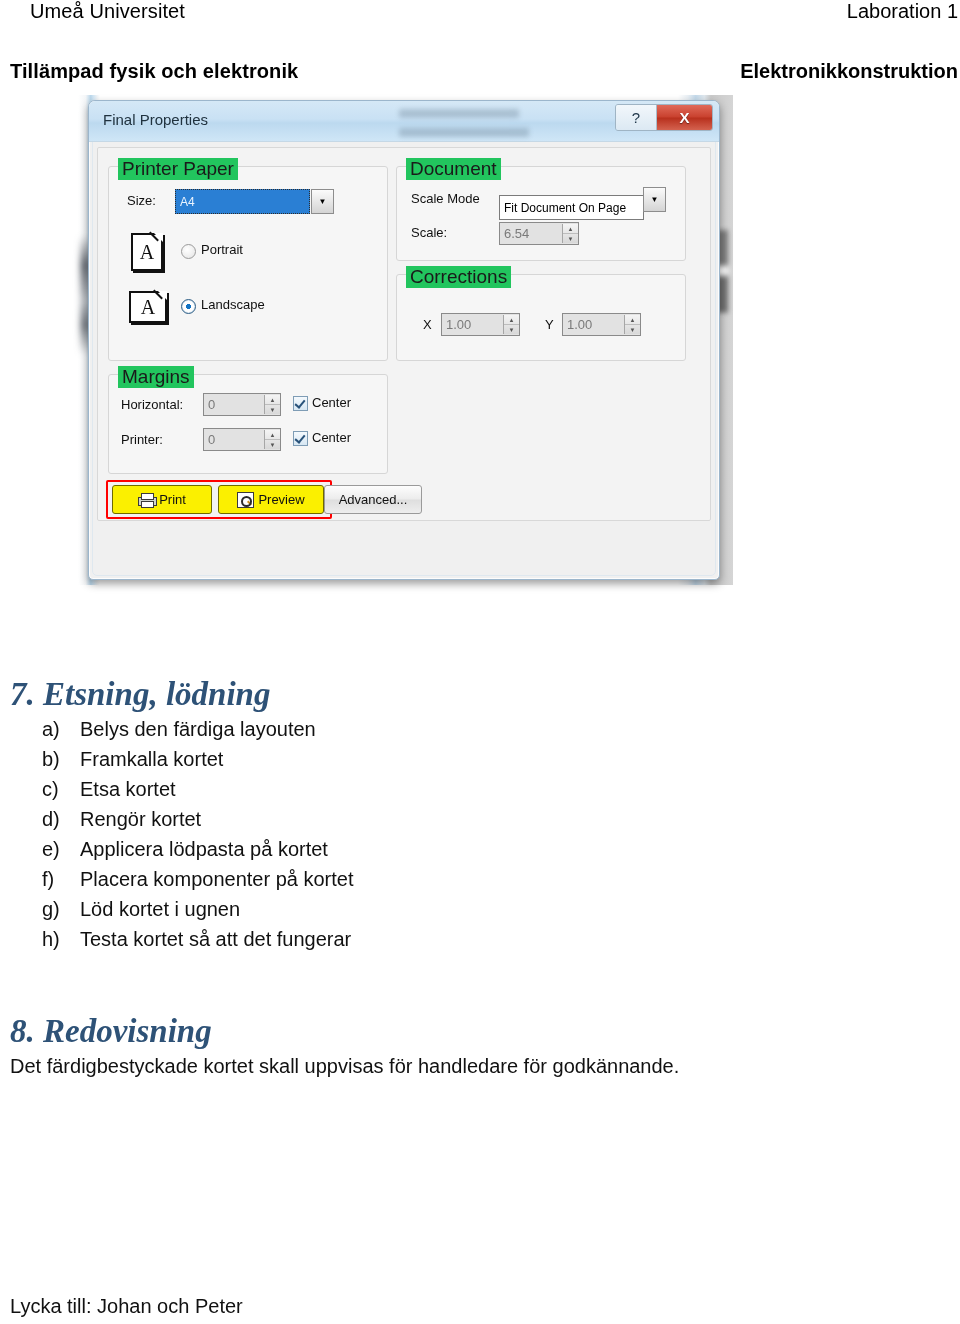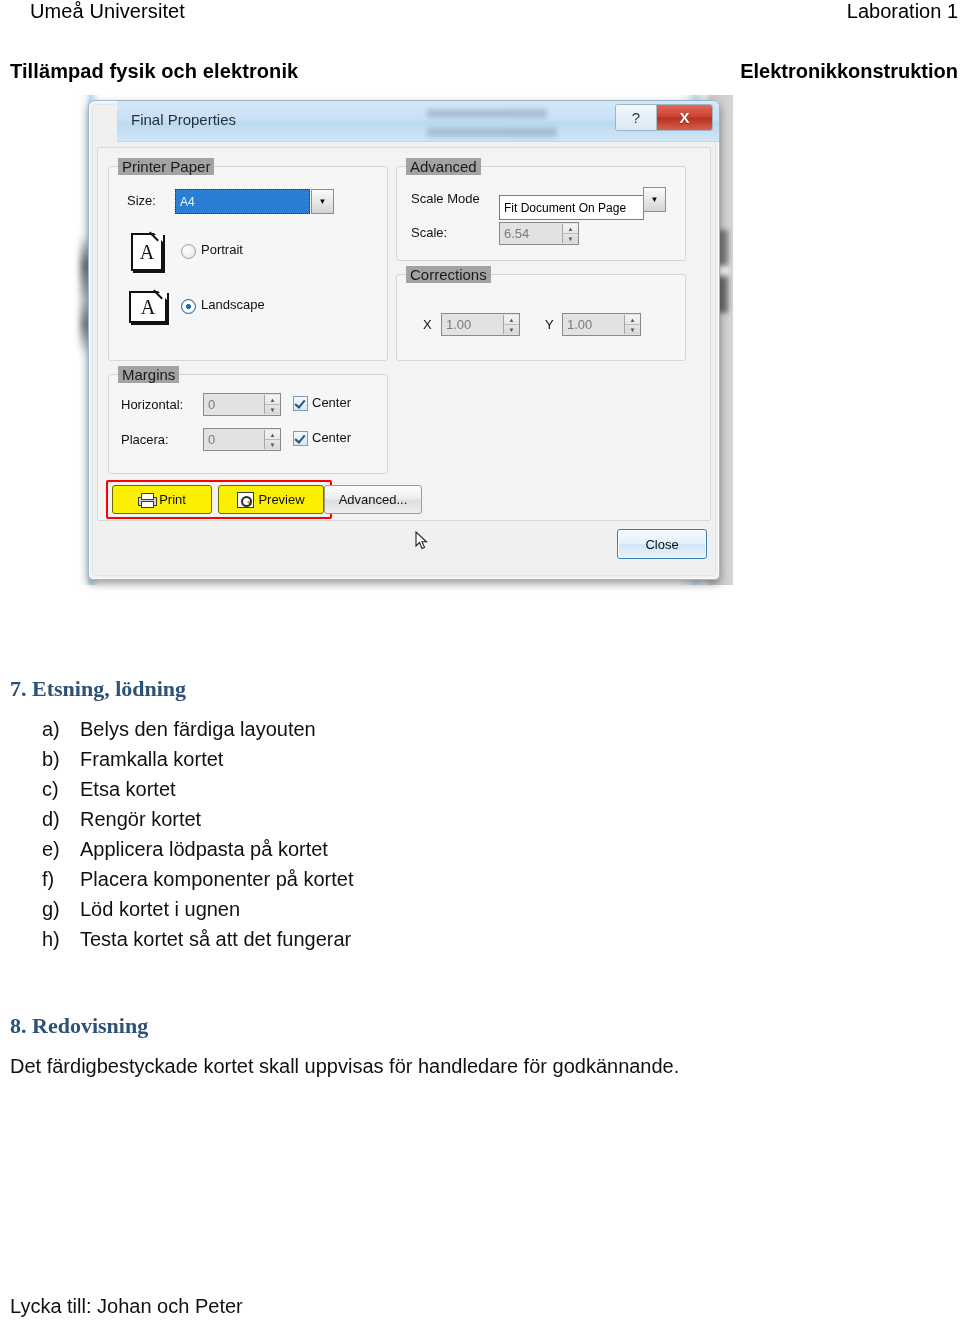--- a/index.html
+++ b/index.html
@@ -48,21 +48,20 @@
     background:#f0f0f0;
     box-shadow:0 4px 9px rgba(0,0,0,.38), 0 0 0 1px rgba(255,255,255,.85) inset;
     overflow:hidden;
   }
   .dlg-inner-border{position:absolute;left:3px;top:3px;right:3px;bottom:3px;
     border:1px solid #dfe8ef;border-radius:5px;pointer-events:none;}
   .titlebar{
     position:relative;height:40px;
     background:linear-gradient(to bottom,#d5e8f6 0%,#c9e1f4 45%,#bcd9ef 55%,#cfe6f7 100%);
     border-bottom:1px solid #c5d8e6;
-    margin-left:28px;
   }
   .dlg-title{position:absolute;left:14px;top:10px;font-size:15px;color:#20323f;}
   .title-ghost{position:absolute;top:6px;left:310px;width:185px;height:30px;opacity:.30;}
   .title-ghost i{display:block;height:9px;background:#5a7184;border-radius:2px;filter:blur(2.6px);}
   .title-ghost i.g1{width:120px;margin-top:2px;}
   .title-ghost i.g2{width:130px;margin-top:10px;}
 
   .wbtns{position:absolute;right:6px;top:3px;display:flex;height:25px;
          border:1px solid #9fb4c4;border-radius:3px;overflow:hidden;}
   .wbtn{width:40px;height:25px;display:flex;align-items:center;justify-content:center;
@@ -70,22 +69,22 @@
   .wbtn.help{background:linear-gradient(to bottom,#f2f7fb,#dce9f3);border-right:1px solid #a9bccb;}
   .wbtn.close{width:55px;background:linear-gradient(to bottom,#e06a5a 0%,#c9412e 48%,#b8301d 52%,#d4624f 100%);
               color:#fff;font-weight:bold;text-shadow:0 1px 1px rgba(0,0,0,.45);}
 
   .dlg-body{position:absolute;left:8px;top:46px;right:8px;height:372px;
     background:#f3f3f3;border:1px solid #d8d8d8;border-radius:2px;}
 
   
   .grp{position:absolute;border:1px solid #d6d6d6;border-radius:3px;background:#f6f6f6;}
   .grp > legend, .grp .lg{
-    position:absolute;top:-9px;left:9px;background:#a3a3a3;padding:0 4px;
-    font-size:15px;color:#1a1a1a;
+    position:absolute;top:-9px;left:9px;background:#22c55e;padding:0 4px;
+    font-size:19px;color:#1a1a1a;
   }
   #gp-paper{left:10px;top:18px;width:278px;height:193px;}
   #gp-margins{left:10px;top:226px;width:278px;height:98px;}
   #gp-scaling{left:298px;top:18px;width:288px;height:93px;}
   #gp-corr{left:298px;top:126px;width:288px;height:85px;}
   #gp-colorset{left:298px;top:226px;width:288px;height:98px;}
 
   .lbl{position:absolute;font-size:13px;color:#101010;white-space:nowrap;}
 
   
@@ -143,21 +142,21 @@
   .dlg-footer{position:absolute;left:8px;top:424px;right:8px;height:44px;}
   .close-btn{position:absolute;right:4px;top:4px;width:88px;height:28px;
      border:1px solid #3c7fb1;border-radius:3px;
      background:linear-gradient(to bottom,#f4fbff,#e3f1fb 48%,#cfe6f7 52%,#e8f4fd);
      display:flex;align-items:center;justify-content:center;font-size:13px;color:#0a0a0a;
      box-shadow:0 0 0 1px #ffffff inset;}
   .cursor{position:absolute;left:318px;top:6px;width:13px;height:19px;}
 
   
   .sec-h{position:absolute;font-family:"Liberation Serif",serif;font-weight:bold;color:#2e5277;
-         font-size:22px;white-space:nowrap;}
+         font-size:33px;white-space:nowrap;font-style:italic;}
   .lst{position:absolute;left:42px;font-size:20px;color:#111;}
   .lst .li{position:relative;height:30px;white-space:nowrap;}
   .lst .mk{position:absolute;left:0;width:30px;text-align:left;}
   .lst .tx{position:absolute;left:38px;}
   .para{position:absolute;font-size:20px;color:#111;white-space:nowrap;}
   .footer-txt{position:absolute;left:10px;top:1295px;font-size:20px;color:#111;}
 </style>
 </head>
 <body>
 
@@ -240,34 +239,34 @@
         <div class="spin" style="left:94px;top:18px;width:76px;">
           <div class="txt">0</div>
           <div class="btns">
               <b>▲</b>
               <b>▼</b>
             </div>
         </div>
         <div class="check" style="left:184px;top:21px;"></div>
         <div class="lbl" style="left:203px;top:20px;">Center</div>
 
-        <div class="lbl" style="left:12px;top:57px;">Placera:</div>
+        <div class="lbl" style="left:12px;top:57px;">Printer:</div>
         <div class="spin" style="left:94px;top:53px;width:76px;">
           <div class="txt">0</div>
           <div class="btns">
               <b>▲</b>
               <b>▼</b>
             </div>
         </div>
         <div class="check" style="left:184px;top:56px;"></div>
         <div class="lbl" style="left:203px;top:55px;">Center</div>
       </div>
 
       <div class="grp" id="gp-scaling">
-        <div class="lg">Advanced</div>
+        <div class="lg">Document</div>
 
         <div class="lbl" style="left:14px;top:24px;">Scale Mode</div>
         <div class="combo" style="left:102px;top:28px;width:143px;">
           <div class="txt">Fit Document On Page</div>
         </div>
         <div class="arrow" style="position:absolute;left:246px;top:20px;width:21px;height:23px;display:flex;align-items:center;justify-content:center;background:linear-gradient(to bottom,#fbfbfb,#d4d4d4);border:1px solid #8d8d8d;font-size:8px;">▼</div>
 
         <div class="lbl" style="left:14px;top:58px;">Scale:</div>
         <div class="spin" style="left:102px;top:55px;width:78px;">
           <div class="txt">6.54</div>
@@ -315,28 +314,20 @@
       <div class="btn hl" style="left:120px;top:337px;width:104px;">
         <span class="prev-ico"></span>
         <span>Preview</span>
       </div>
 
       <div class="btn" style="left:226px;top:337px;width:96px;">
         <span>Advanced...</span>
       </div>
     </div>
 
-    <div class="dlg-footer">
-      <svg class="cursor" viewBox="0 0 13 19">
-        <path d="M1 1 L1 15 L4.5 11.5 L7 17.5 L9.5 16.4 L7 10.8 L11.5 10.8 Z" fill="#ffffff" stroke="#222222" stroke-width="1.1"></path>
-      </svg>
-      <div class="close-btn">
-        <span>Close</span>
-      </div>
-    </div>
   </div>
 </div>
 
 <div class="sec-h" style="left:10px;top:676px;">7. Etsning, lödning</div>
 
 <div class="lst" style="top:718px;">
   <div class="li">
     <span class="mk">a)</span>
     <span class="tx">Belys den färdiga layouten</span>
   </div>

